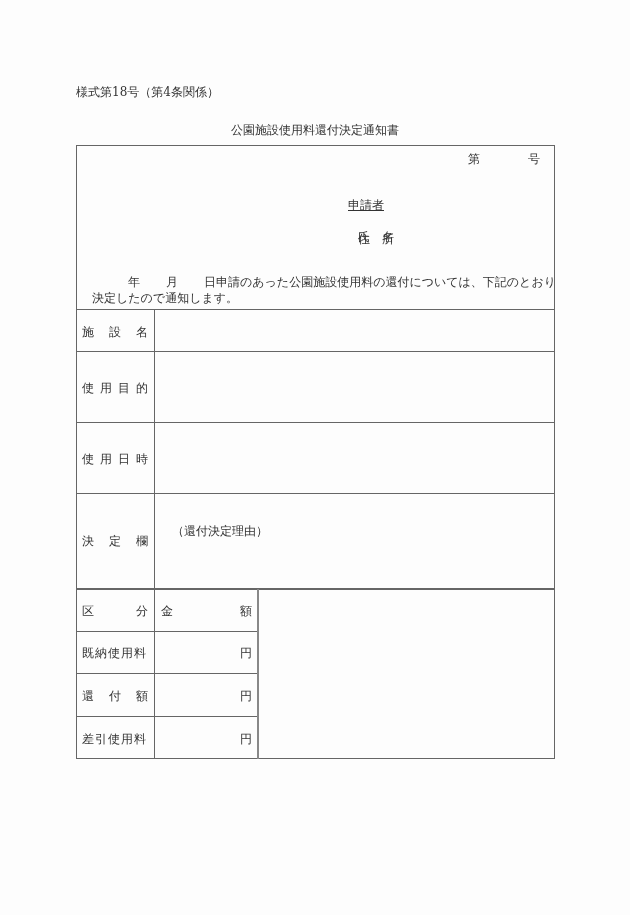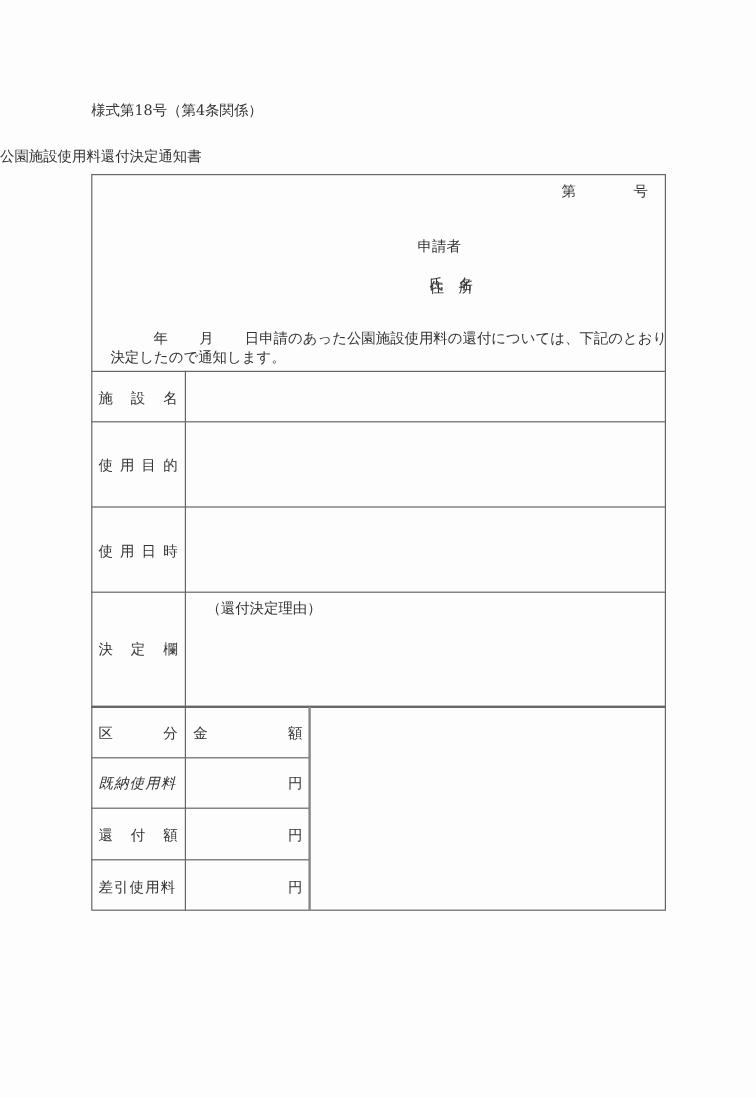--- a/index.html
+++ b/index.html
@@ -3,35 +3,35 @@
 <meta charset="utf-8">
 <style>
   html, body { margin: 0; padding: 0; }
   body {
     width: 630px; height: 915px; background: #fdfdfd; position: relative;
     font-family: "DejaVu Serif", "Liberation Serif", serif; color: #333;
     font-size: 12px; overflow: hidden;
   }
   .abs { position: absolute; }
   .form-number { left: 76px; top: 84px; font-size: 12px; letter-spacing: 0px; }
-  .doc-title { left: 0; width: 630px; top: 122px; text-align: left; font-size: 12px; }
+  .doc-title { left: 0; width: 630px; top: 122px; text-align: center; font-size: 12px; }
   .frame { left: 76px; top: 145px; width: 479px; height: 614px; border: 1.5px solid #666; box-sizing: border-box; }
   .hline { position: absolute; height: 0; border-top: 1px solid #666; }
   .hline.thick { border-top: 2.5px solid #666; }
   .vline { position: absolute; width: 0; border-left: 1px solid #666; }
   .no-label { left: 468px; top: 151px; }
   .go-label { left: 528px; top: 151px; }
-  .applicant { left: 348px; top: 197px; }
+  .applicant { left: 348px; top: 197px; text-decoration: underline; }
   .addr { left: 358px; top: 231px; }
   .name { left: 358px; top: 229px; }
   .notice { left: 92px; top: 274px; width: 468px; line-height: 16px; }
   .notice .indent { display: inline-block; width: 36px; }
   .cell-label { position: absolute; left: 82px; width: 66px; display: flex; justify-content: space-between; }
   .cell-label span { display: inline-block; }
-  .reason { left: 172px; top: 499px; }
+  .reason { left: 172px; top: 523px; }
   .amount-head-kin { left: 161px; top: 603px; }
   .amount-head-gaku { left: 240px; top: 603px; }
   .yen { position: absolute; left: 240px; }
 </style>
 </head>
 <body>
 
 <div class="abs form-number">様式第18号（第4条関係）</div>
 <div class="abs doc-title">公園施設使用料還付決定通知書</div>
 
@@ -88,21 +88,21 @@
 <div class="abs reason">（還付決定理由）</div>
 <div class="abs" style="left:156px;top:515px;width:398px;height:72px;"></div>
 
 <div class="cell-label" style="top:603px;">
   <span>区</span>
   <span>分</span>
 </div>
 <div class="abs amount-head-kin">金</div>
 <div class="abs amount-head-gaku">額</div>
 
-<div class="cell-label" style="top:645px;letter-spacing:1px;font-style:italic;">
+<div class="cell-label" style="top:645px;letter-spacing:1px;">
   <span>既納使用料</span>
 </div>
 <div class="abs" style="left:156px;top:633px;width:100px;height:39px;"></div>
 <div class="yen" style="top:645px;">円</div>
 
 <div class="cell-label" style="top:688px;">
   <span>還</span>
   <span>付</span>
   <span>額</span>
 </div>

